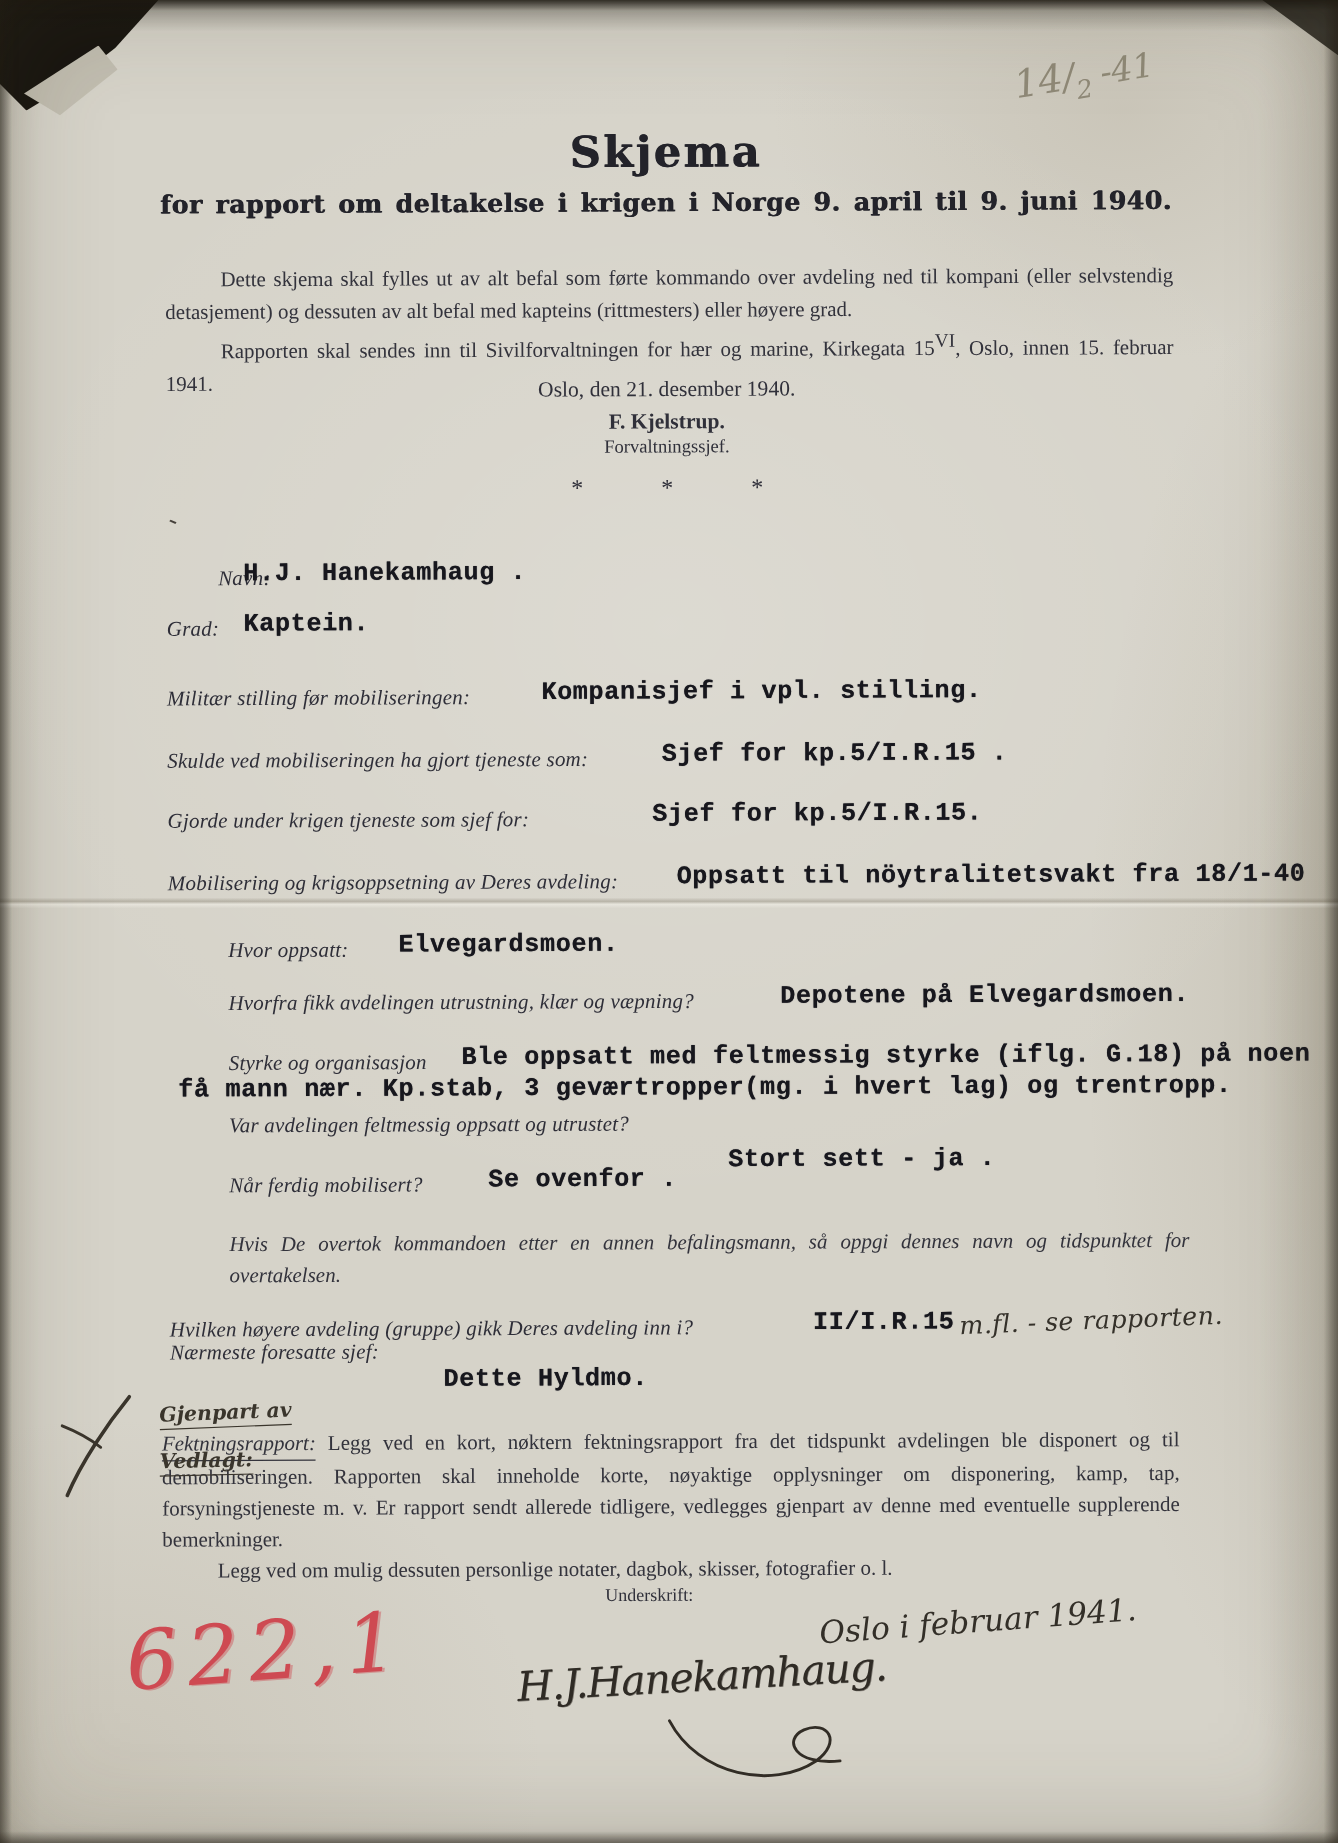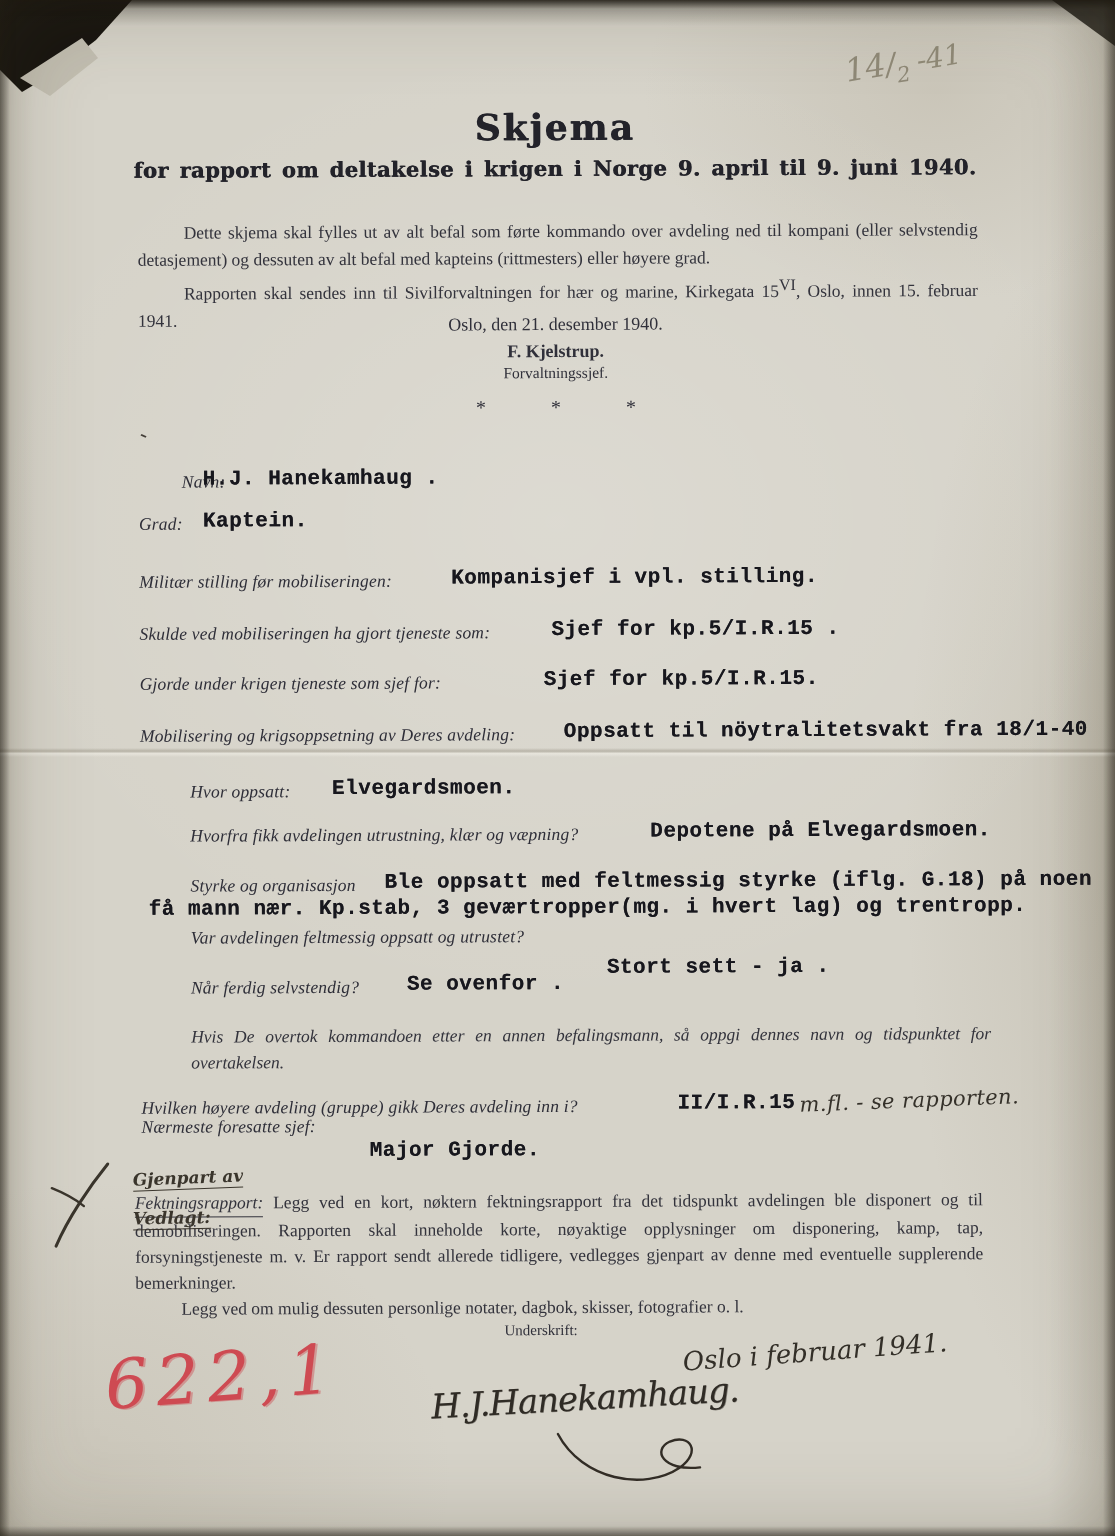--- a/index.html
+++ b/index.html
@@ -82,31 +82,31 @@
     <div class="abs lbl" style="left:190px;top:824px;">Hvorfra fikk avdelingen utrustning, klær og væpning?</div>
     <div class="abs type" style="left:650px;top:820px;">Depotene på Elvegardsmoen.</div>
 
     <div class="abs lbl" style="left:190px;top:874px;">Styrke og organisasjon</div>
     <div class="abs type" style="left:384px;top:870px;">Ble oppsatt med feltmessig styrke (iflg. G.18) på noen</div>
     <div class="abs type" style="left:148px;top:896px;">få mann nær. Kp.stab, 3 geværtropper(mg. i hvert lag) og trentropp.</div>
 
     <div class="abs lbl" style="left:190px;top:926px;">Var avdelingen feltmessig oppsatt og utrustet?</div>
     <div class="abs type" style="left:606px;top:956px;">Stort sett - ja .</div>
 
-    <div class="abs lbl" style="left:190px;top:976px;">Når ferdig selvstendig?</div>
+    <div class="abs lbl" style="left:190px;top:976px;">Når ferdig mobilisert?</div>
     <div class="abs type" style="left:406px;top:972px;">Se ovenfor .</div>
 
     <div class="abs print-p" style="left:190px;top:1022px;width:800px;font-style:italic;line-height:26px;">Hvis De overtok kommandoen etter en annen befalingsmann, så oppgi dennes navn og tidspunktet for overtakelsen.</div>
 
     <div class="abs lbl" style="left:140px;top:1096px;">Hvilken høyere avdeling (gruppe) gikk Deres avdeling inn i?</div>
     <div class="abs type" style="left:676px;top:1092px;">II/I.R.15</div>
     <div class="abs hand" style="left:798px;top:1090px;font-size:21px;transform:rotate(-2deg);letter-spacing:.4px;color:#35312a;white-space:nowrap;">m.fl. - se rapporten.</div>
 
     <div class="abs lbl" style="left:140px;top:1115px;">Nærmeste foresatte sjef:</div>
-    <div class="abs type" style="left:368px;top:1138px;">Major Gjorde.</div>
+    <div class="abs type" style="left:368px;top:1138px;">Dette Hyldmo.</div>
 
     <div class="abs hand" style="left:131px;top:1166px;transform:rotate(-2deg);z-index:5;">
       <span class="underl" style="font-size:17px;font-weight:bold;color:#3a352c;">Gjenpart av</span>
     </div>
     <div class="abs hand" style="left:131px;top:1206px;transform:rotate(-1deg);z-index:5;">
       <span class="underl" style="font-size:17px;font-weight:bold;color:#3a352c;">Vedlagt:</span>
     </div>
     <svg class="abs" style="left:44px;top:1156px;z-index:5;" width="70" height="95" viewBox="0 0 70 95">
       <path d="M10 88 C22 60 44 28 62 6" stroke="#3a352c" stroke-width="3" fill="none" stroke-linecap="round"></path>
       <path d="M6 30 C16 34 28 40 38 48" stroke="#3a352c" stroke-width="2.4" fill="none" stroke-linecap="round"></path>

